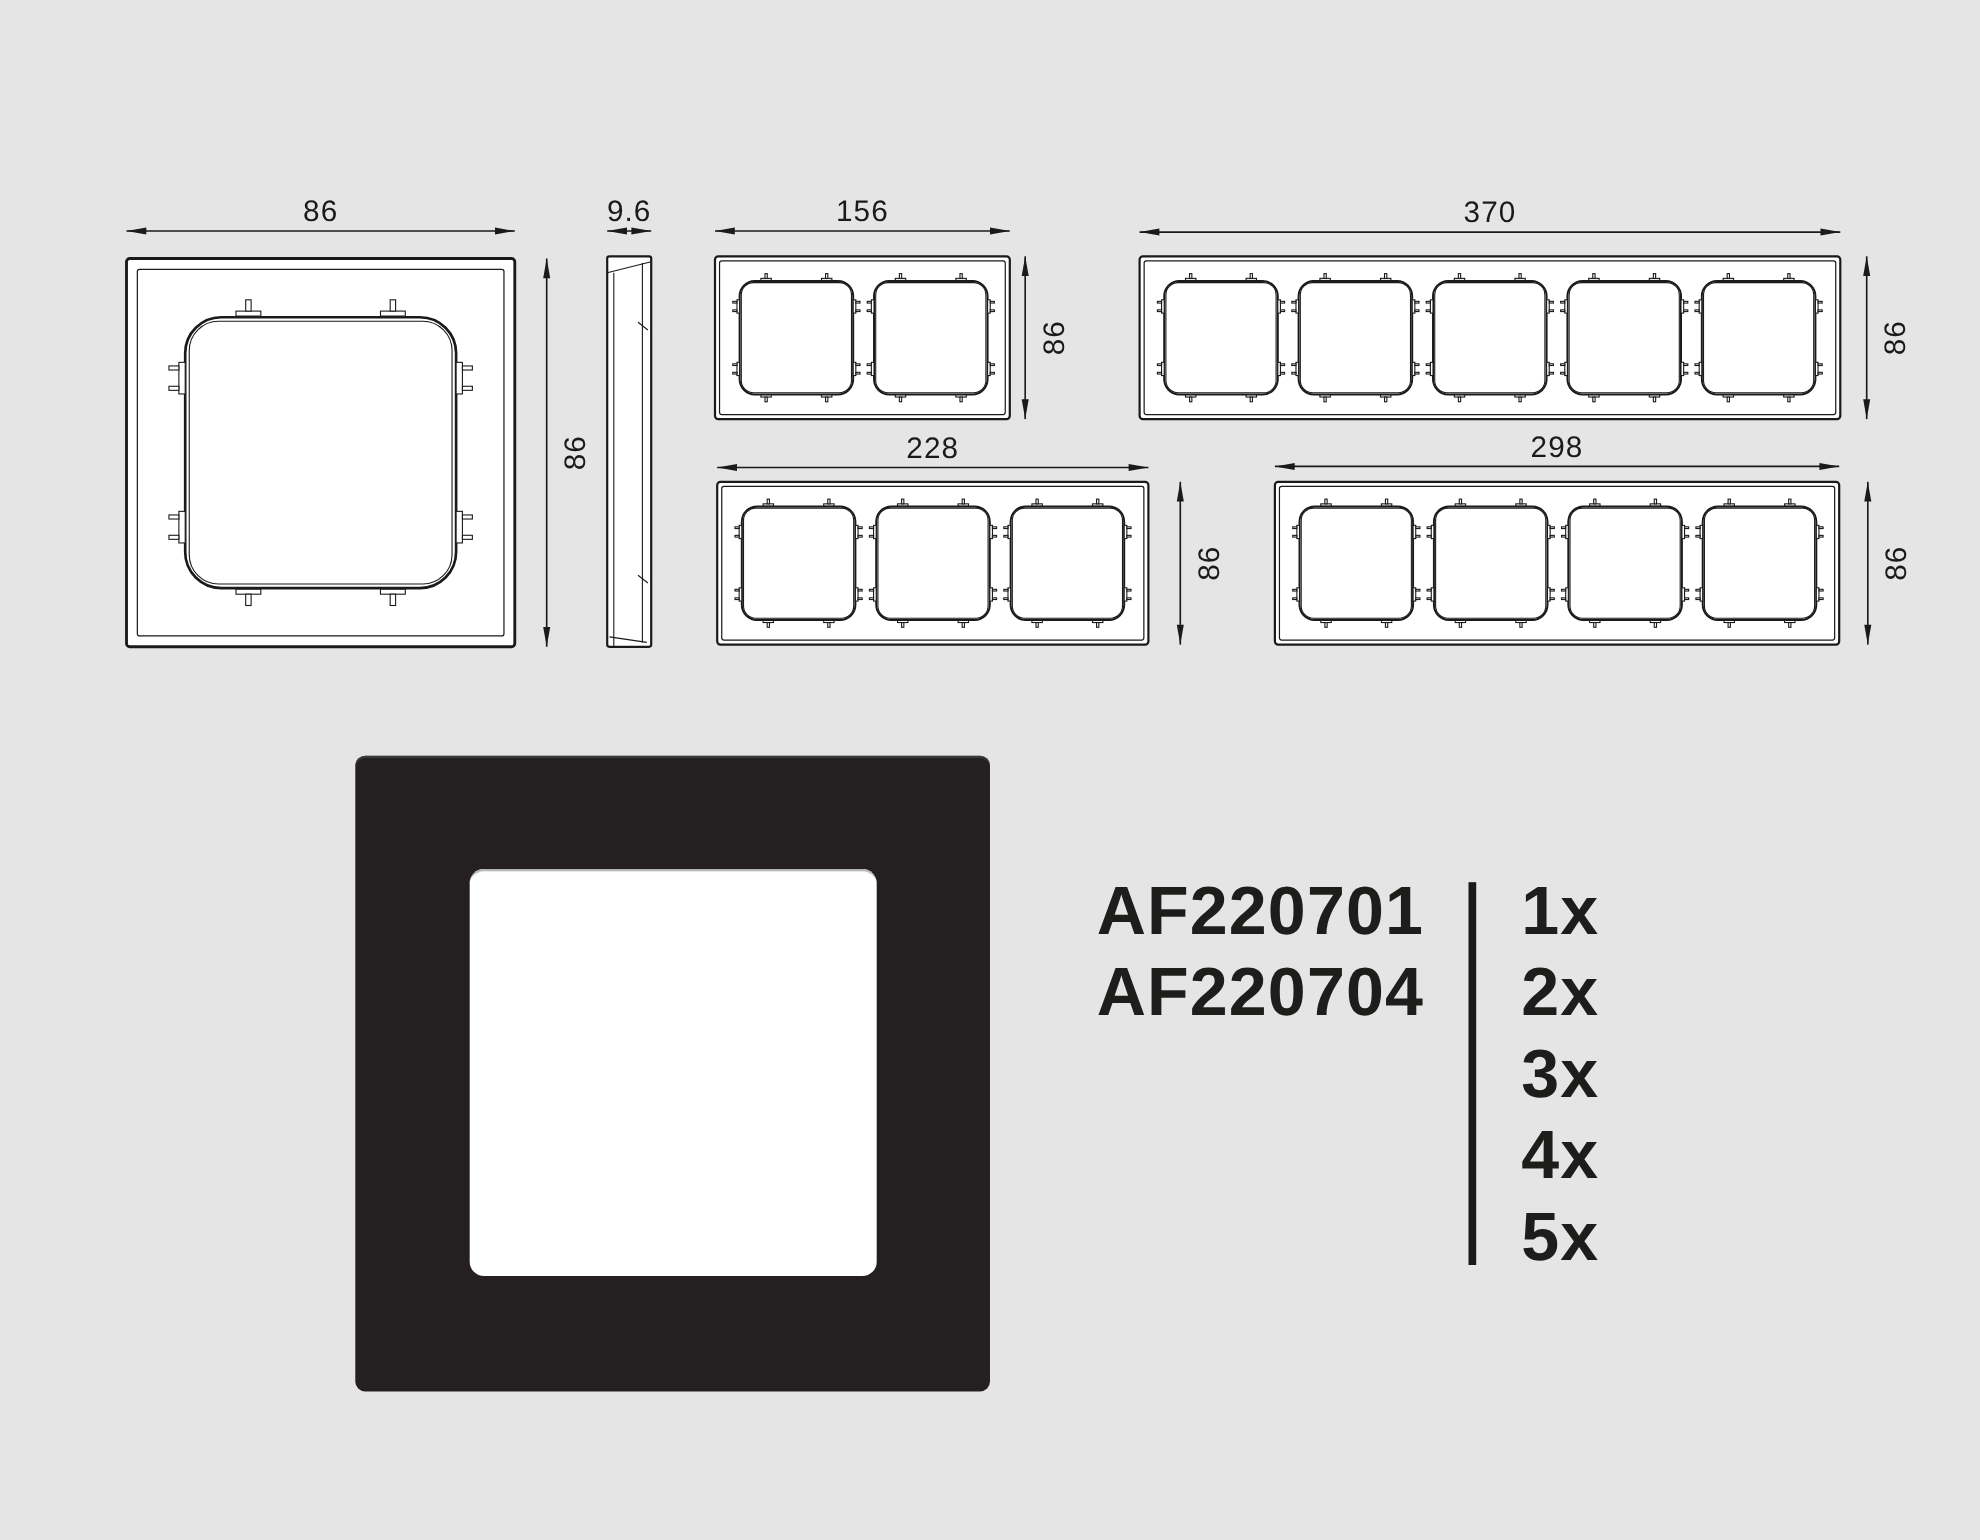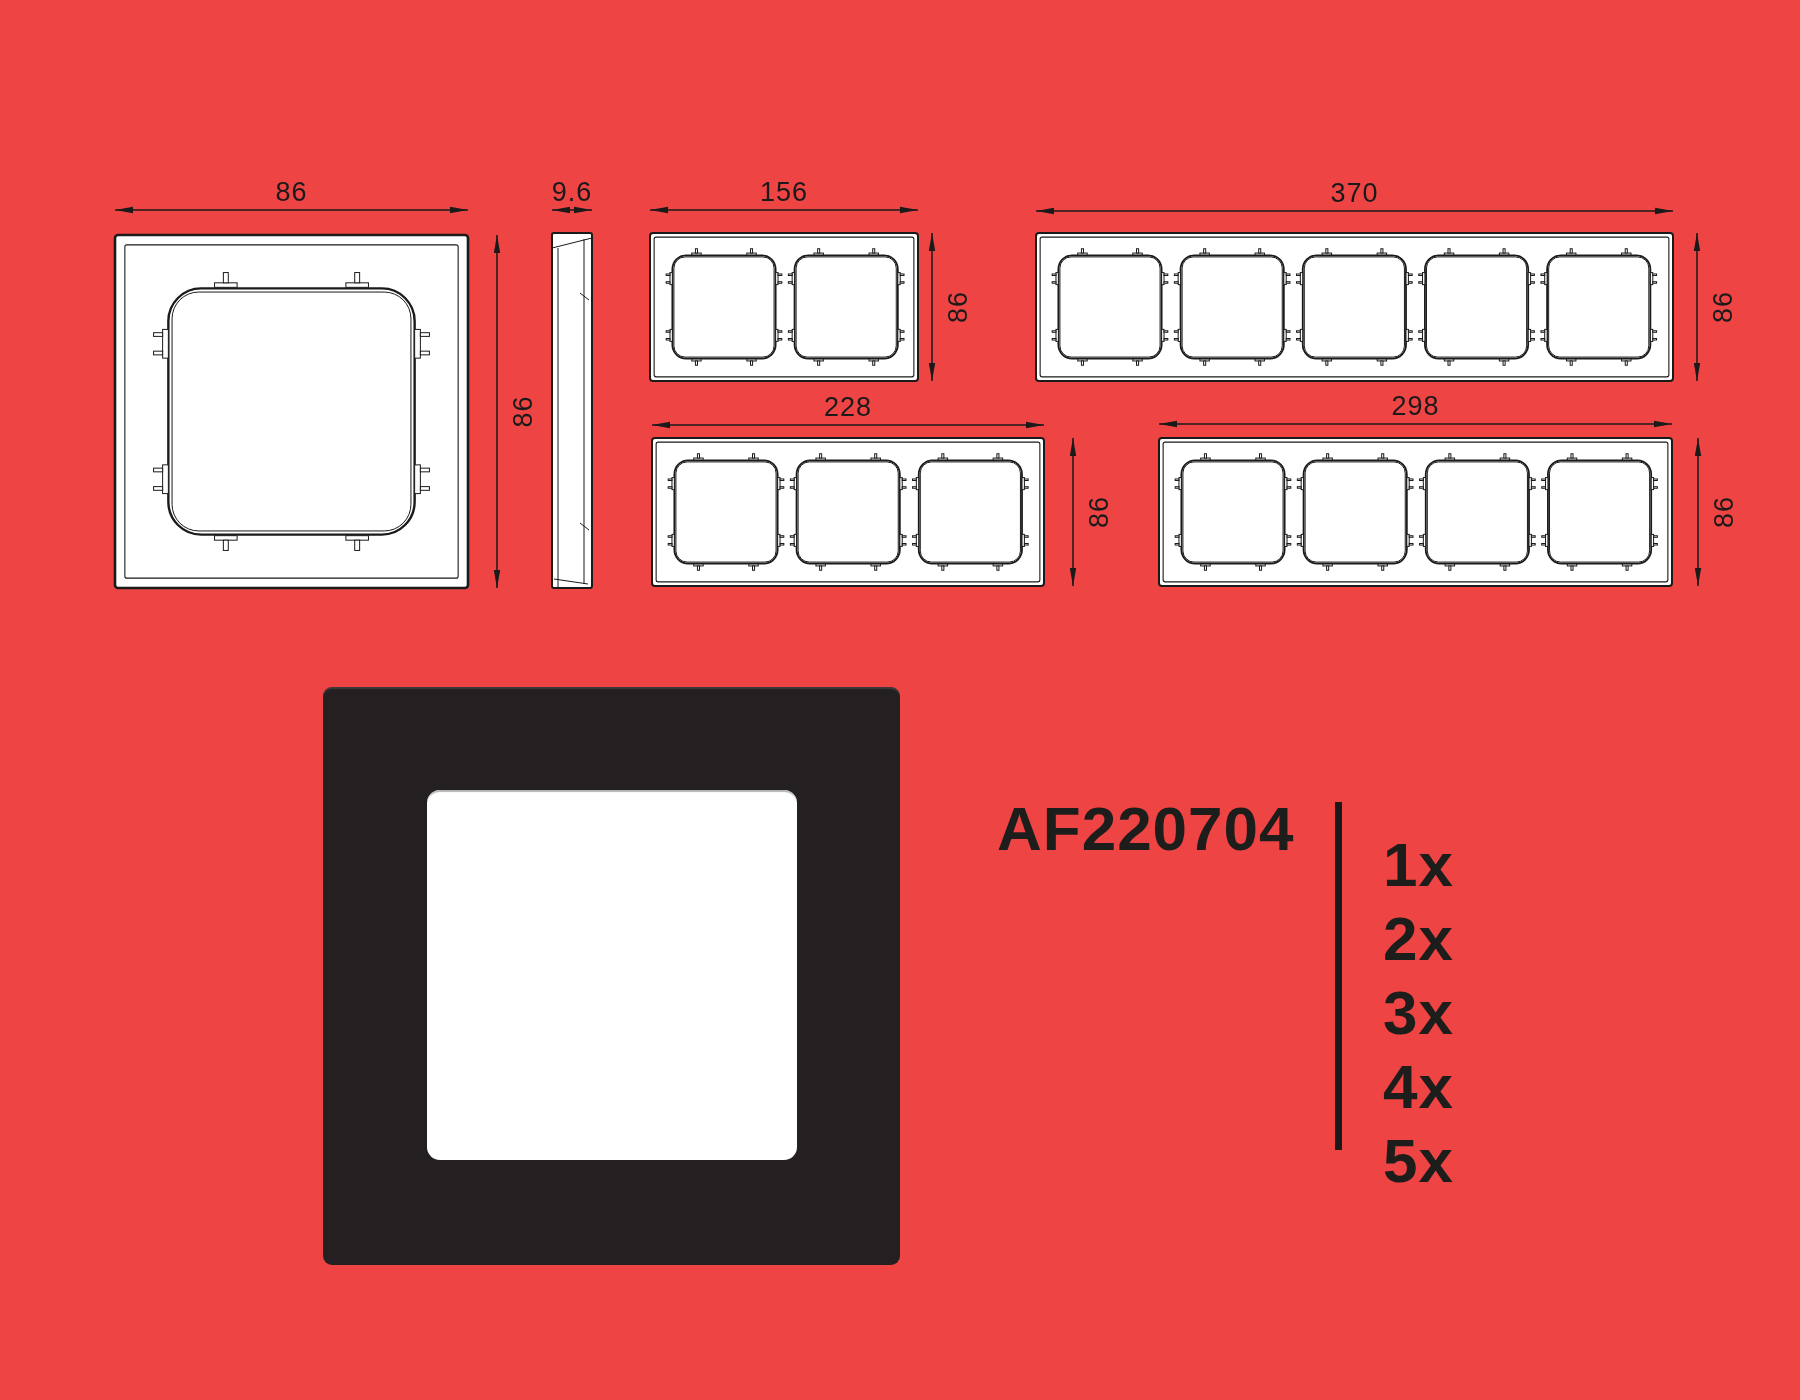--- a/index.html
+++ b/index.html
@@ -1,30 +1,30 @@
 <!DOCTYPE html>
 <html><head>
 <meta charset="utf-8">
 <style>
   html,body{margin:0;padding:0;background:#ffffff;}
-  .page{position:relative;width:1800px;height:1400px;background:#ef4444;overflow:hidden;
+  .page{position:relative;width:1800px;height:1400px;background:#e5e5e5;overflow:hidden;
         font-family:"Liberation Sans",sans-serif;}
   #drawings-svg{position:absolute;left:0;top:0;width:1800px;height:1400px;}
   .dim{font-family:"Liberation Sans",sans-serif;font-size:27px;font-weight:500;
        fill:#1a1a1a;letter-spacing:1px;}
   
   .photo{position:absolute;left:323px;top:687px;width:577px;height:578px;
          background:#242021;border-radius:9px;
          box-shadow:inset 0 2px 1px rgba(90,88,88,0.45);}
   .cutout{position:absolute;left:104px;top:103px;width:370px;height:370px;
           background:#ffffff;border-radius:13px;
           box-shadow:inset 0 3px 1px -1px #b4b4b2;}
   
   .code-col{position:absolute;left:997px;top:792px;}
-  .qty-col{position:absolute;left:1383px;top:792px;margin-top:36px;}
+  .qty-col{position:absolute;left:1383px;top:792px;}
   .code-col div,.qty-col div{height:74px;line-height:74px;font-size:62px;
       font-weight:700;color:#1d1d1b;letter-spacing:1px;white-space:nowrap;}
   .list-divider{position:absolute;left:1335px;top:802px;width:7px;height:348px;
       background:#1a1a1a;}
 </style>
 </head>
 <body>
 
 <div class="page">
   <svg id="drawings-svg" viewBox="0 0 1800 1400" xmlns="http://www.w3.org/2000/svg">
@@ -431,20 +431,21 @@
         <polygon points="592,210 574,206.8 574,213.2" fill="#1a1a1a"></polygon>
         <text x="572" y="201" text-anchor="middle" class="dim">9.6</text>
       </g>
     </svg>
 
   <div class="photo" style="background: rgb(36, 32, 33);">
     <div class="cutout"></div>
   </div>
 
   <div class="code-col">
+      <div>AF220701</div>
       <div>AF220704</div>
     </div>
   <div class="list-divider" style="background: rgb(26, 26, 26);"></div>
   <div class="qty-col">
       <div>1x</div>
       <div>2x</div>
       <div>3x</div>
       <div>4x</div>
       <div>5x</div>
     </div>

